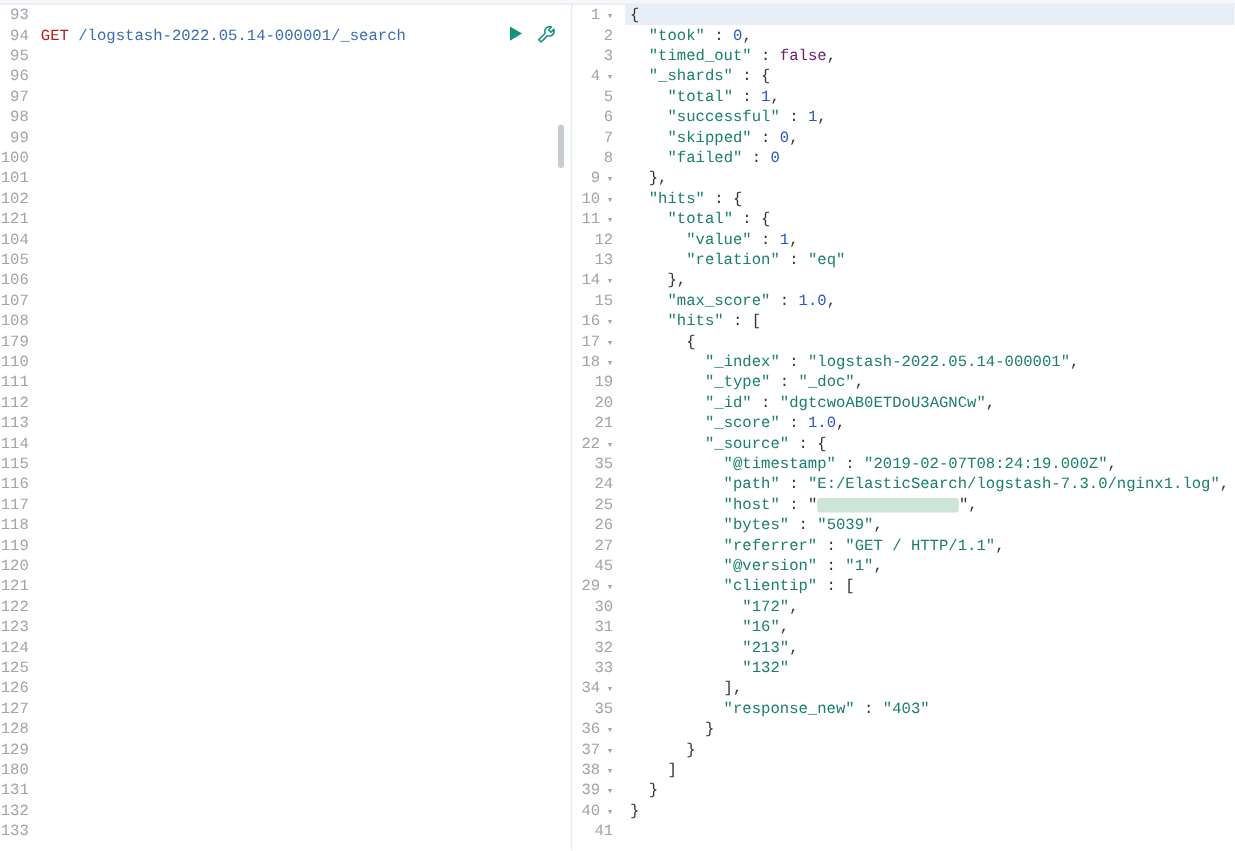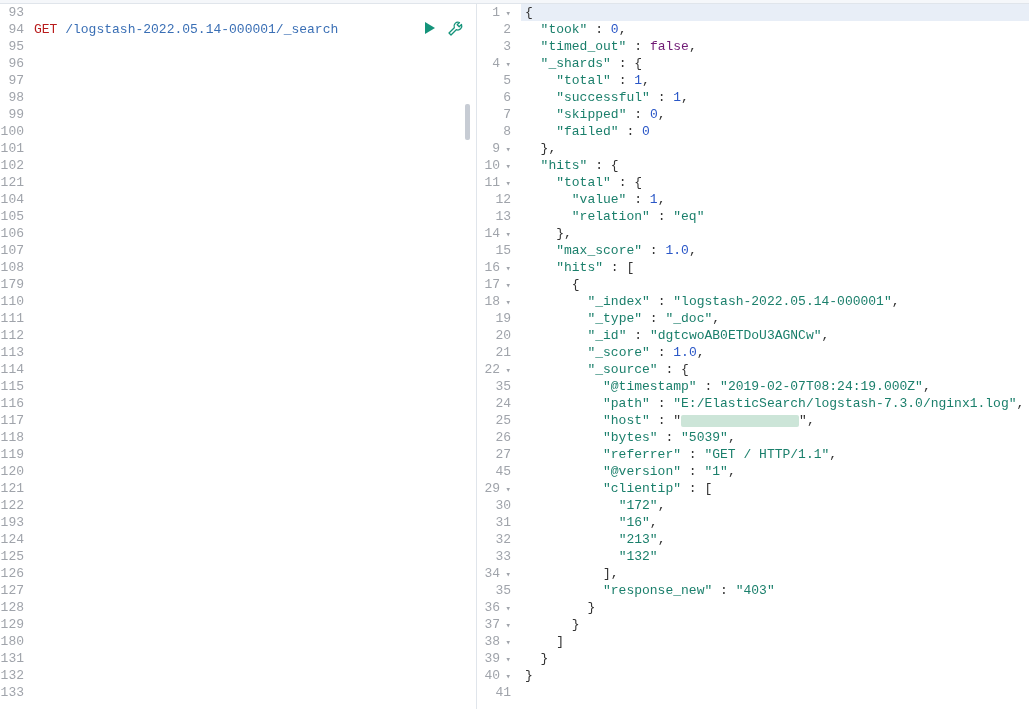--- a/index.html
+++ b/index.html
@@ -95,21 +95,21 @@
         <div class="ln">113</div>
         <div class="ln">114</div>
         <div class="ln">115</div>
         <div class="ln">116</div>
         <div class="ln">117</div>
         <div class="ln">118</div>
         <div class="ln">119</div>
         <div class="ln">120</div>
         <div class="ln">121</div>
         <div class="ln">122</div>
-        <div class="ln">193</div>
+        <div class="ln">123</div>
         <div class="ln">124</div>
         <div class="ln">125</div>
         <div class="ln">126</div>
         <div class="ln">127</div>
         <div class="ln">128</div>
         <div class="ln">129</div>
         <div class="ln">180</div>
         <div class="ln">131</div>
         <div class="ln">132</div>
         <div class="ln">133</div>

